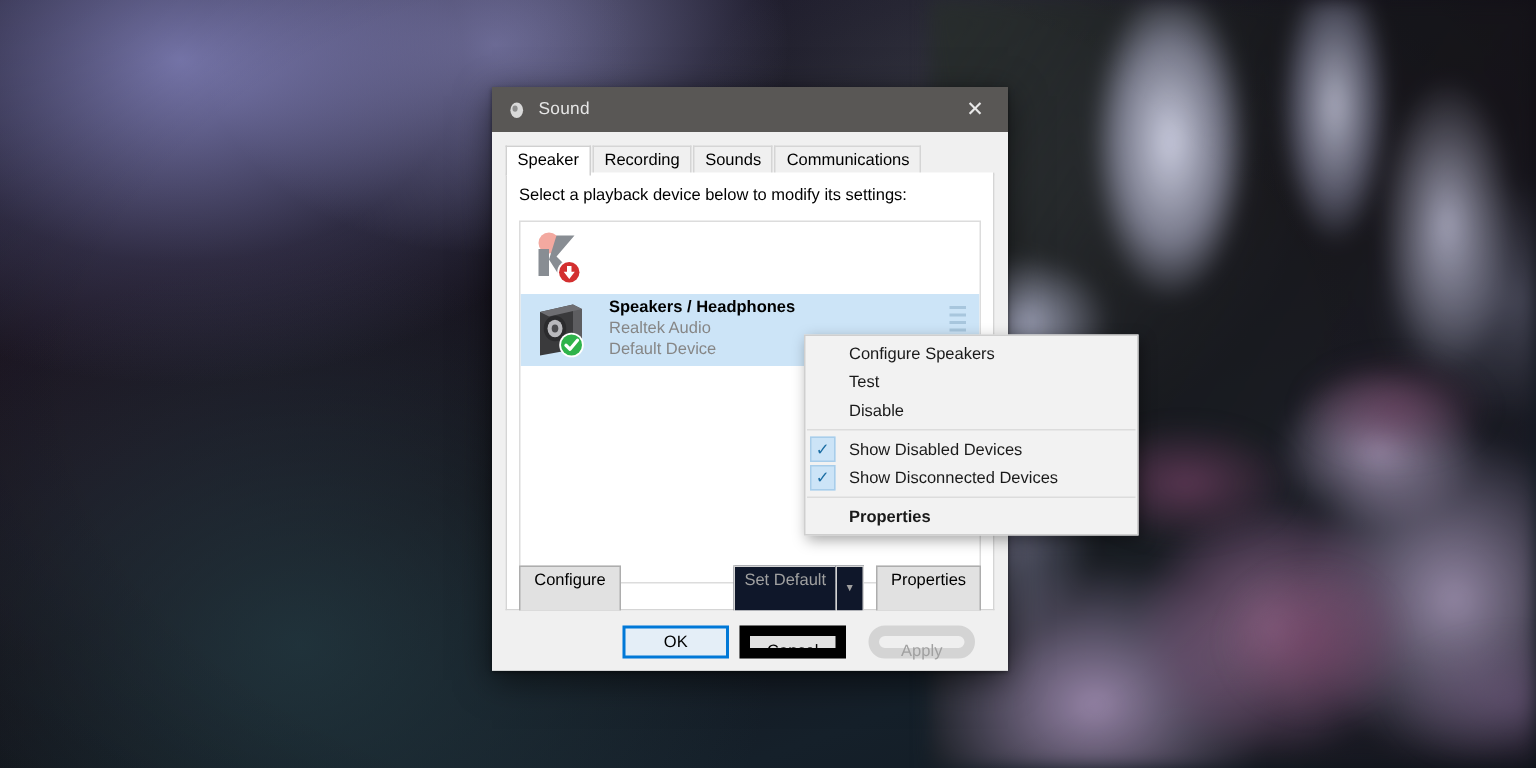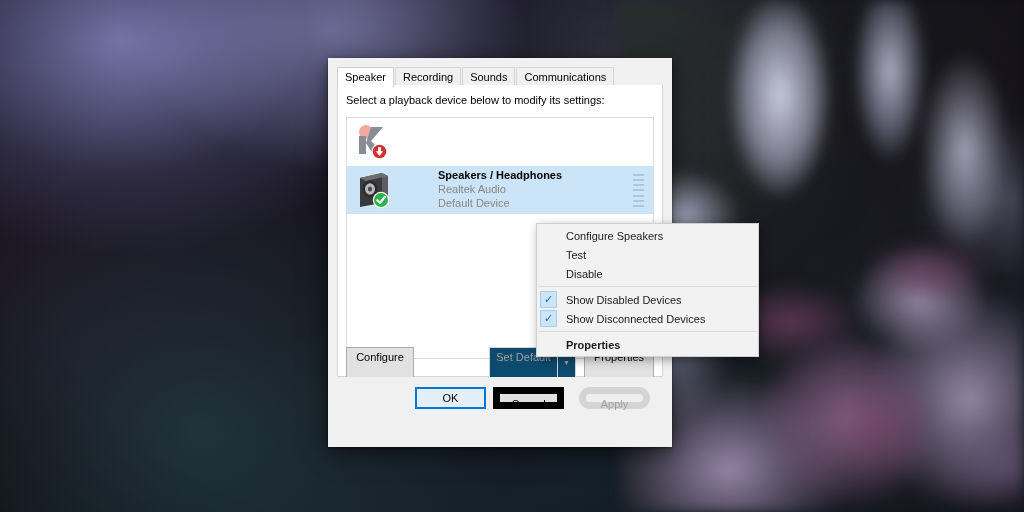--- a/index.html
+++ b/index.html
@@ -166,21 +166,20 @@
   }
   .device-row {
     display: flex;
     align-items: center;
     height: 48px;
     padding-left: 7px;
     position: relative;
   }
   .device-row.selected {
     background: #cce4f7;
-    gap: 32px;
   }
   .device-icon {
     width: 42px; height: 42px;
     flex: 0 0 42px;
     position: relative;
     margin-right: 10px;
   }
   .device-text { line-height: 1.25; }
   .device-name { font-size: 11px; font-weight: bold; color: #000; }
   .device-sub  { font-size: 11px; color: #868686; }
@@ -202,21 +201,21 @@
     height: 31px;
     line-height: 19px;
     font-size: 11px;
     text-align: center;
     background: #e1e1e1;
     border: 1px solid #adadad;
     color: #000;
     display: inline-block;
     box-sizing: border-box;
   }
-  .btn.disabled { color: #a0a0a0; background: #0c4a6e; border-color: #d4d4d4; }
+  .btn.disabled { color: #a0a0a0; background: #0f172a; border-color: #d4d4d4; }
   #btn-configure { position: absolute; left: 0; top: 0; width: 68px; }
   #btn-setdefault-wrap { position: absolute; right: 78px; top: 0; display: flex; }
   #btn-setdefault { width: 68px; border-right: none; }
   #btn-setdefault-arrow { width: 19px; display: flex; align-items: center; justify-content: center; font-size: 7px; }
   #btn-properties { position: absolute; right: 0; top: 0; width: 70px; }
 
   
   .footer {
     position: absolute;
     left: 0; right: 0; bottom: 0;
@@ -281,20 +280,30 @@
 
 <div id="desktop">
 
   <div class="wall-layer wall-base"></div>
   <div class="wall-fern"></div>
   <div class="wall-fern2"></div>
   <div class="wall-layer wall-vignette"></div>
 
   <div id="sound-window">
 
+    <div class="titlebar">
+      <span class="title-icon">
+        <svg width="13" height="13" viewBox="0 0 16 16">
+          <ellipse cx="8" cy="8" rx="5.2" ry="6.4" fill="#d9d9d9"></ellipse>
+          <ellipse cx="6.6" cy="6.6" rx="2.1" ry="2.6" fill="#8e8e8e"></ellipse>
+        </svg>
+      </span>
+      <span class="title-text">Sound</span>
+      <span class="close-btn">✕</span>
+    </div>
 
     <div class="dialog-body">
 
       <div class="tabstrip">
         <div class="tab active">Speaker</div>
         <div class="tab">Recording</div>
         <div class="tab">Sounds</div>
         <div class="tab">Communications</div>
       </div>
 

